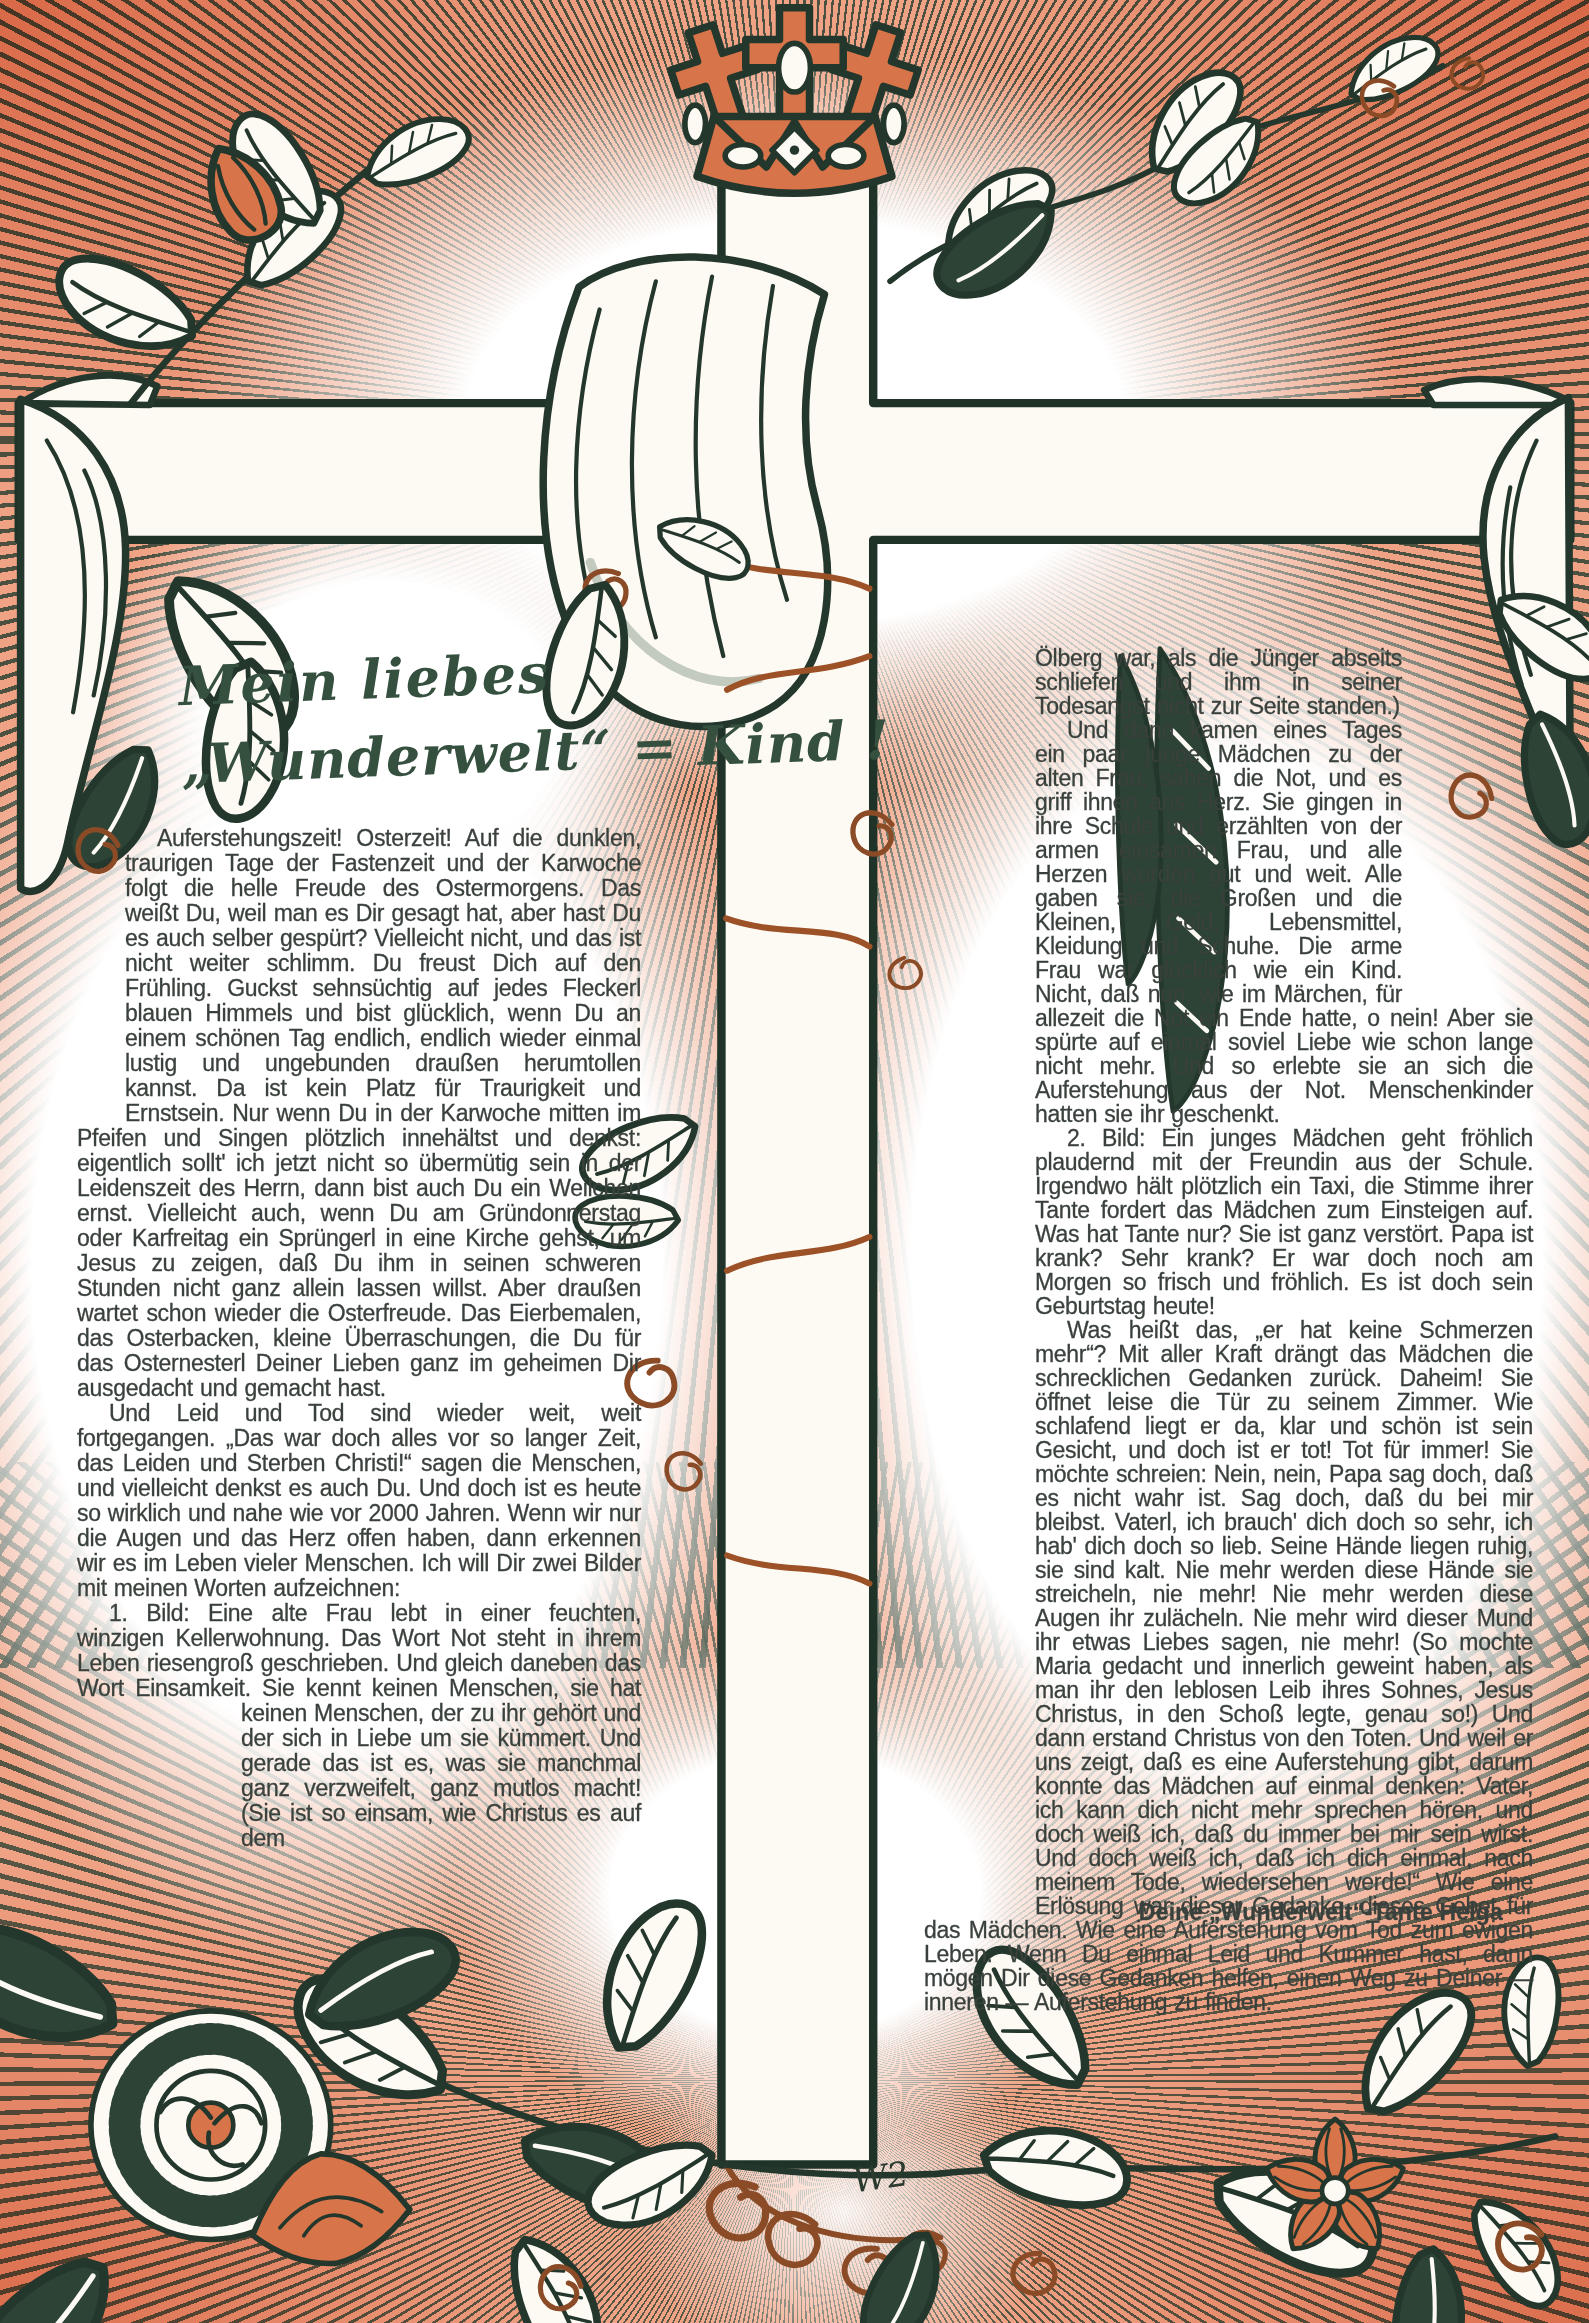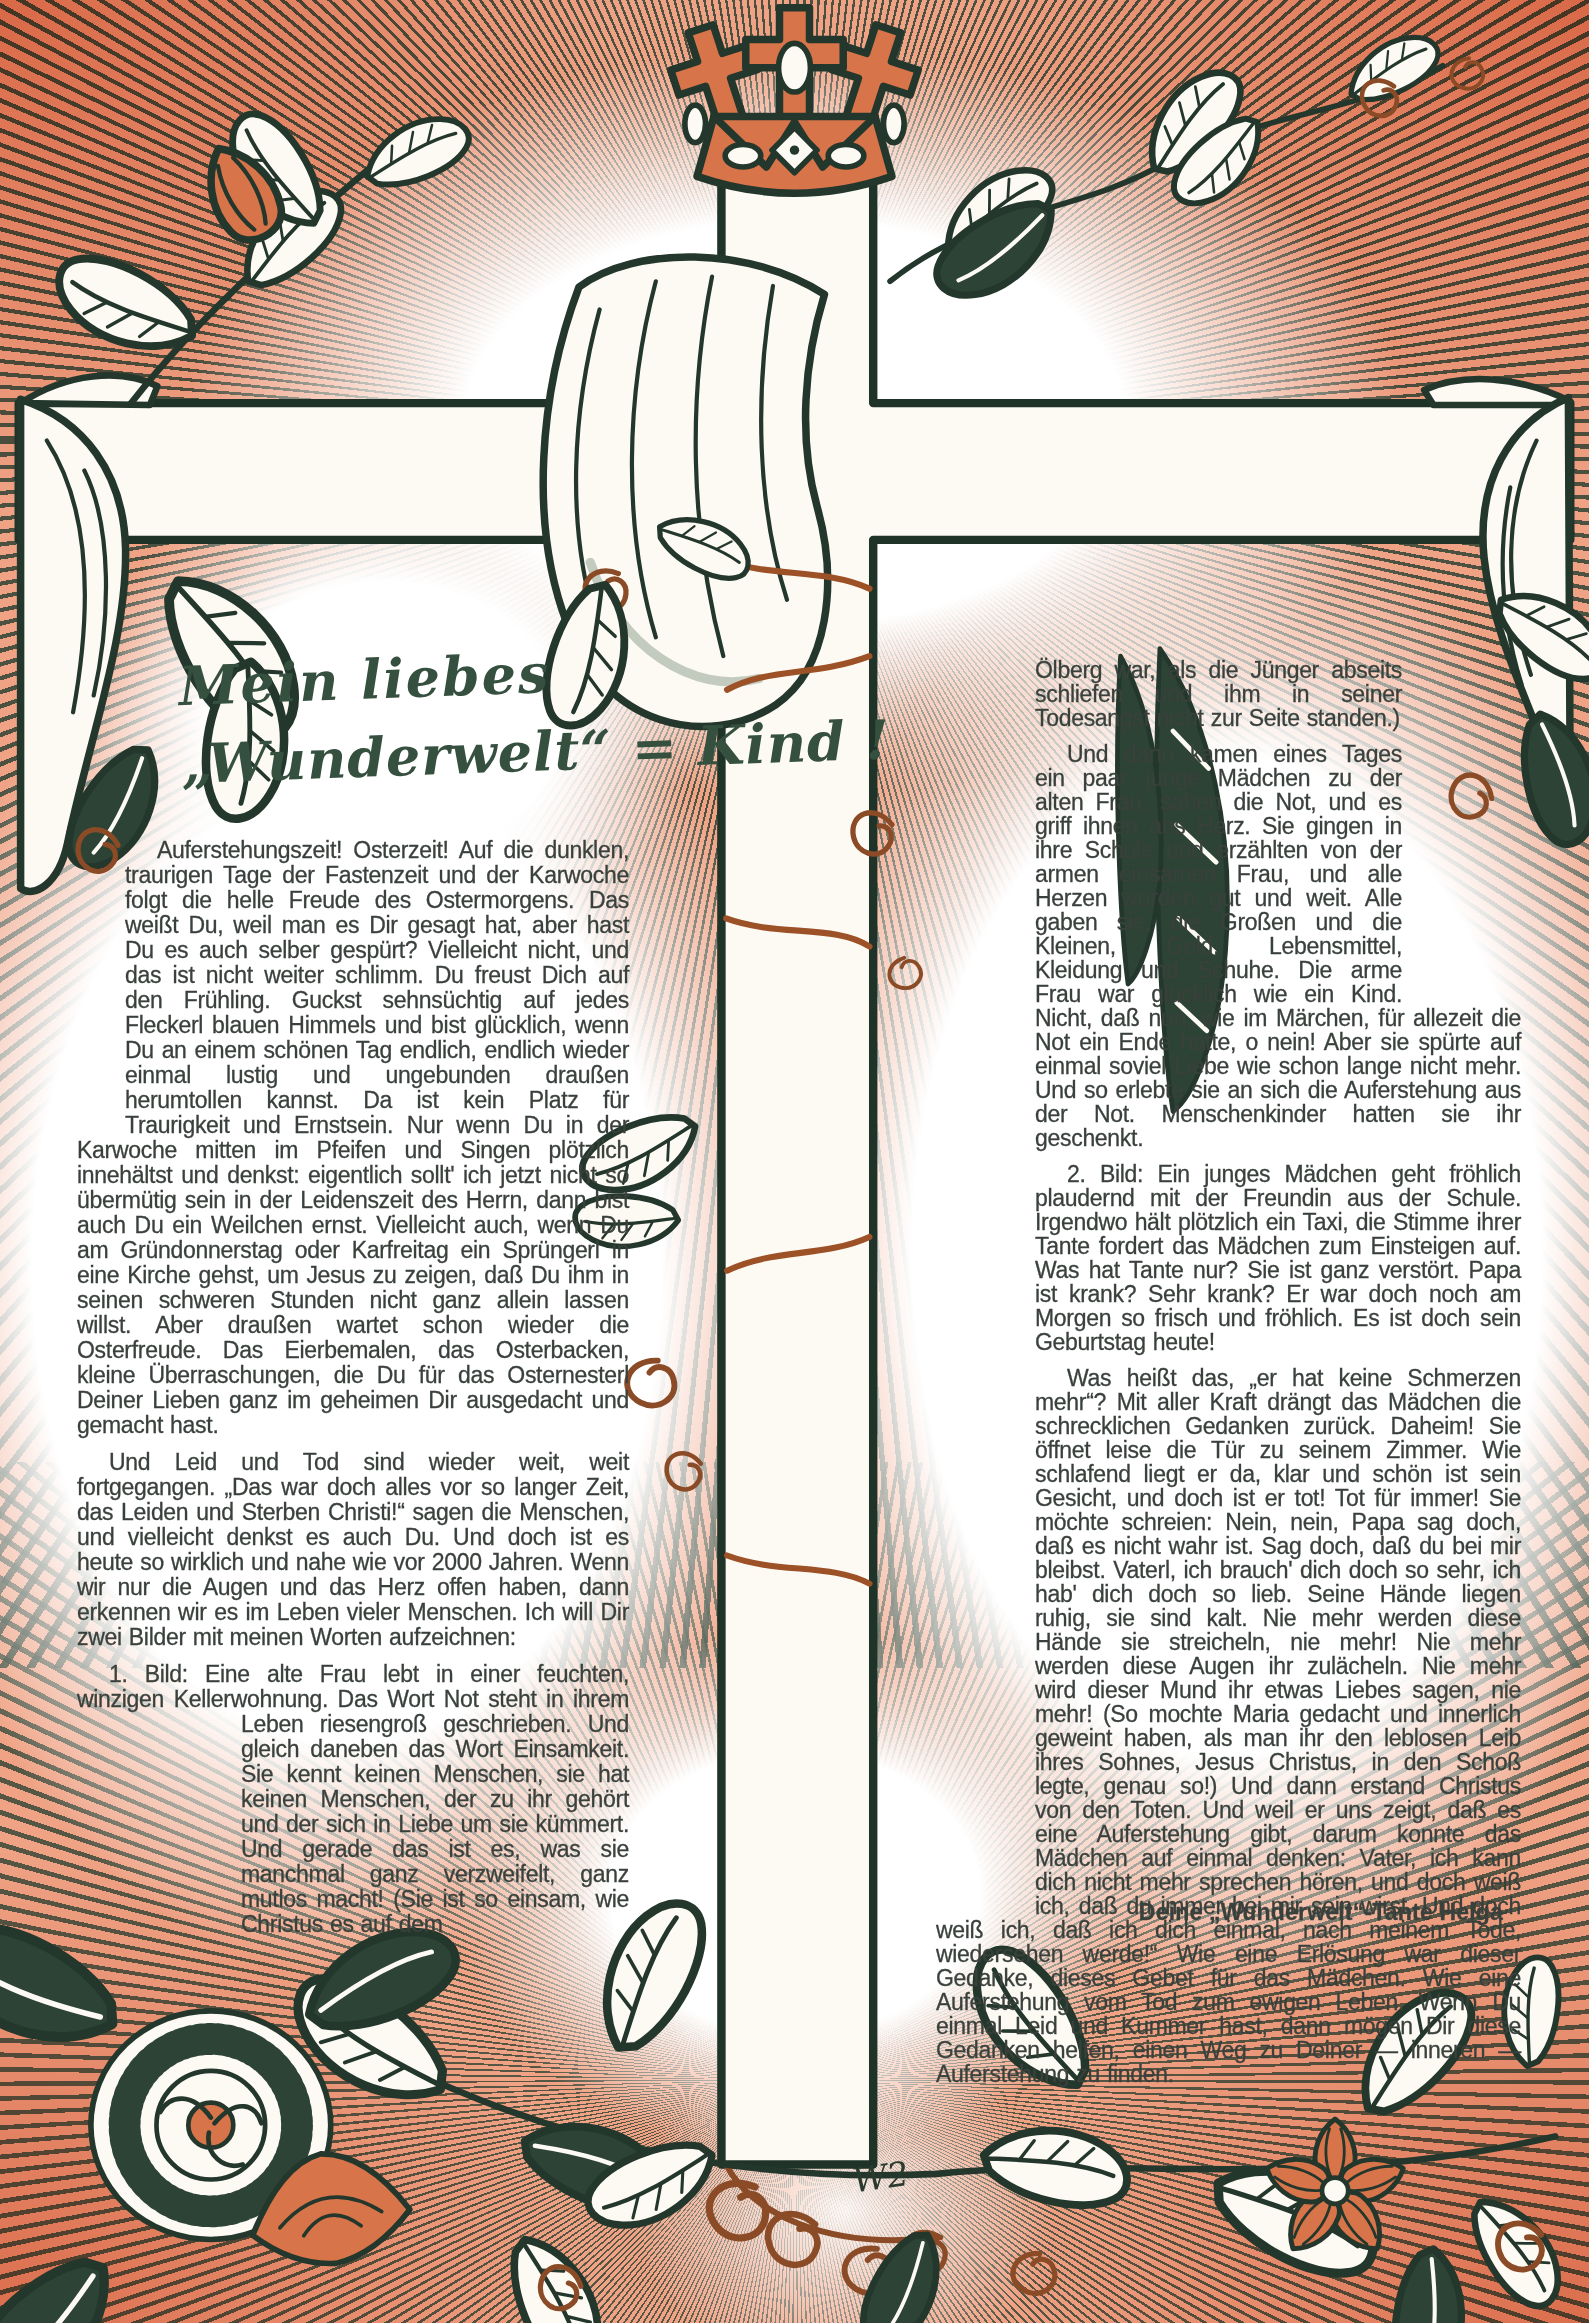--- a/index.html
+++ b/index.html
@@ -37,21 +37,21 @@
 
   
   .title{position:absolute;left:180px;top:650px;width:525px;
     font-family:"DejaVu Serif",serif;font-style:italic;font-weight:bold;
     color:#35503f;transform:rotate(-2deg);line-height:1.0;}
   .title .t1{font-size:54px;letter-spacing:1.9px;}
   .title .t2{font-size:54px;letter-spacing:0.9px;margin-top:24px;white-space:nowrap;}
 
   .col{position:absolute;color:#3a413c;font-size:23px;text-align:justify;
        letter-spacing:-0.3px;word-spacing:0.9px;-webkit-text-stroke:0.3px #3a413c;}
-  .col p{margin:12px;text-indent:32px;}
+  .col p{margin:0;text-indent:32px;}
   .col p.noindent{text-indent:0;}
   .col-left{left:41px;top:826px;width:600px;line-height:25px;}
   .col-right{left:924px;top:646px;width:609px;line-height:24px;}
 
   .fl{float:left;}
   .fr{float:right;}
   .fA{width:84px;height:125px;margin-top:174px;}
   .fB{clear:left;width:36px;height:75px;margin-top:523px;}
   .fC{clear:left;width:200px;height:178px;margin-top:24px;}
   .fRr{width:131px;height:356px;}

